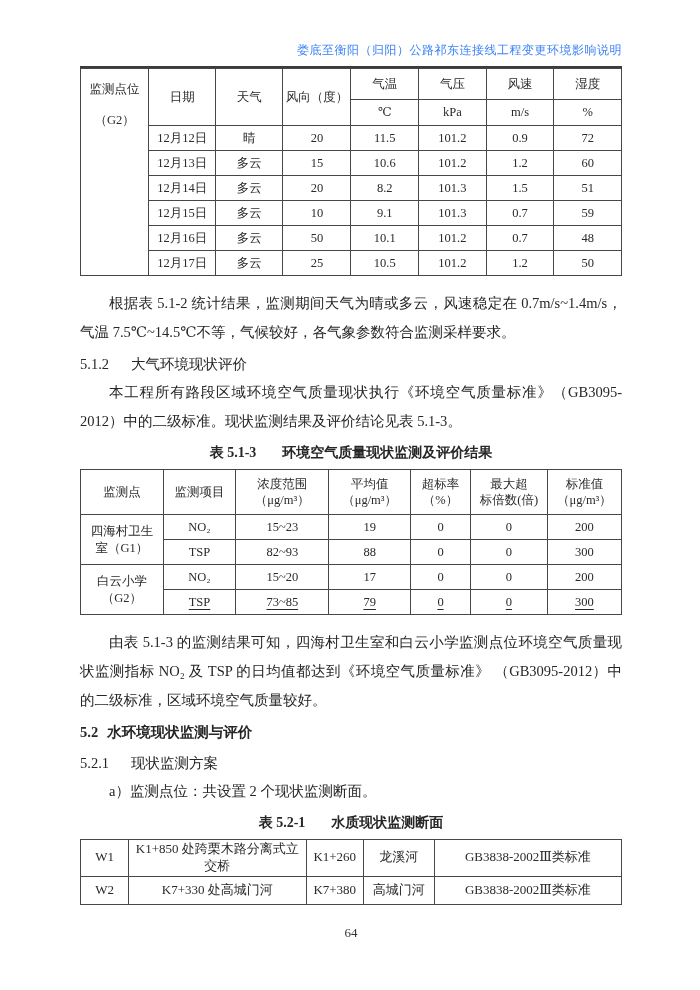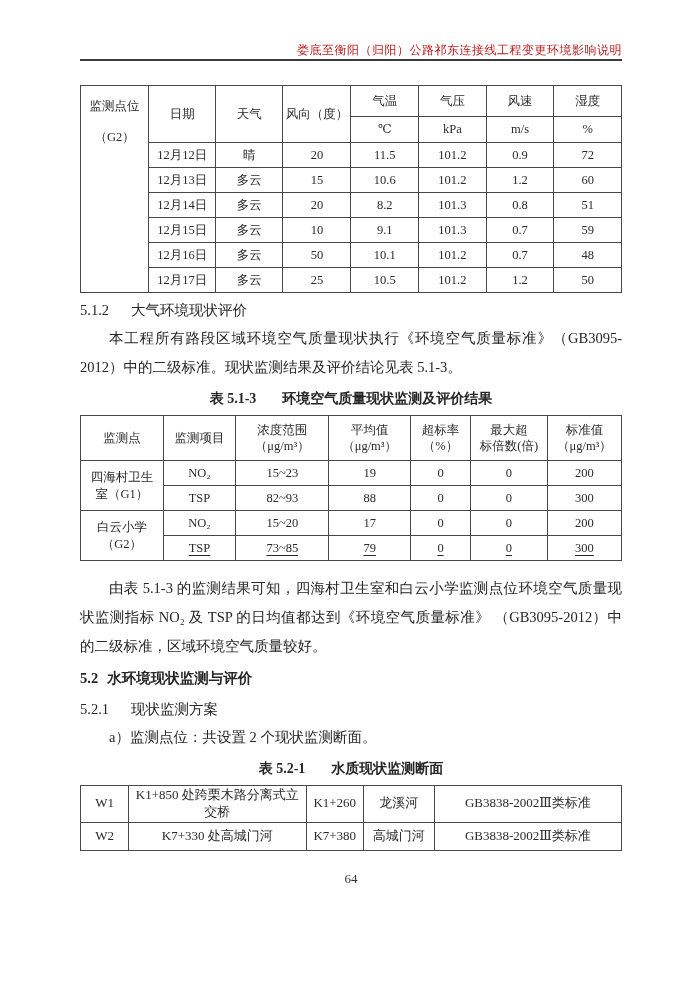--- a/index.html
+++ b/index.html
@@ -11,36 +11,37 @@
     color:#262626;
     box-sizing:border-box;
     padding:42px 78px 0 80px;
     overflow:hidden;
   }
   
   .doc-header{
     text-align:right;
     font-size:12px;
     letter-spacing:.5px;
-    color:#b91c1c;
+    color:#3b82f6;
+    padding-bottom:7px;
     border-bottom:2px solid #3c3c3c;
   }
   
   table{width:100%;border-collapse:collapse;table-layout:fixed;}
   td{
     border:1px solid #474747;
     text-align:center;vertical-align:middle;
     font-size:12.5px;color:#2a2a2a;
     padding:1px 2px;line-height:1.3;
     overflow:hidden;
   }
   .pre{white-space:pre-line;}
   .u{text-decoration:underline;text-underline-offset:3px;}
   
-  .t1{margin-top:24px;padding-left:48px;}
+  .t1{padding-left:48px;}
   .t1 .hr1 td{height:28px;}
   .t1 .hr2 td{height:23px;}
   .t1 tr.dr td{height:22px;text-align:center;}
   .t1 .site-cell{vertical-align:top;padding-top:12px;}
   .t1 .site-cell .l2{margin-top:15px;}
   
   .para{
     font-size:14.5px;line-height:29px;
     text-align:justify;text-justify:inter-ideograph;
     text-indent:2em;margin:0;
@@ -125,21 +126,21 @@
       <td>101.2</td>
       <td>1.2</td>
       <td>60</td>
     </tr>
     <tr class="dr">
       <td>12月14日</td>
       <td>多云</td>
       <td>20</td>
       <td>8.2</td>
       <td>101.3</td>
-      <td>0.8</td>
+      <td>1.5</td>
       <td>51</td>
     </tr>
     <tr class="dr">
       <td>12月15日</td>
       <td>多云</td>
       <td>10</td>
       <td>9.1</td>
       <td>101.3</td>
       <td>0.7</td>
       <td>59</td>
@@ -158,20 +159,21 @@
       <td>多云</td>
       <td>25</td>
       <td>10.5</td>
       <td>101.2</td>
       <td>1.2</td>
       <td>50</td>
     </tr>
   </tbody>
     </table>
 
+  <p class="para mt">根据表 5.1-2 统计结果，监测期间天气为晴或多云，风速稳定在 0.7m/s~1.4m/s，气温 7.5℃~14.5℃不等，气候较好，各气象参数符合监测采样要求。</p>
 
   <div class="heading">
     <span class="num">5.1.2</span><span>大气环境现状评价</span>
   </div>
 
   <p class="para">本工程所有路段区域环境空气质量现状执行《环境空气质量标准》（GB3095-2012）中的二级标准。现状监测结果及评价结论见表 5.1-3。</p>
 
   <div class="tbl-caption">
     <span>表 5.1-3</span>
     <span>环境空气质量现状监测及评价结果</span>

